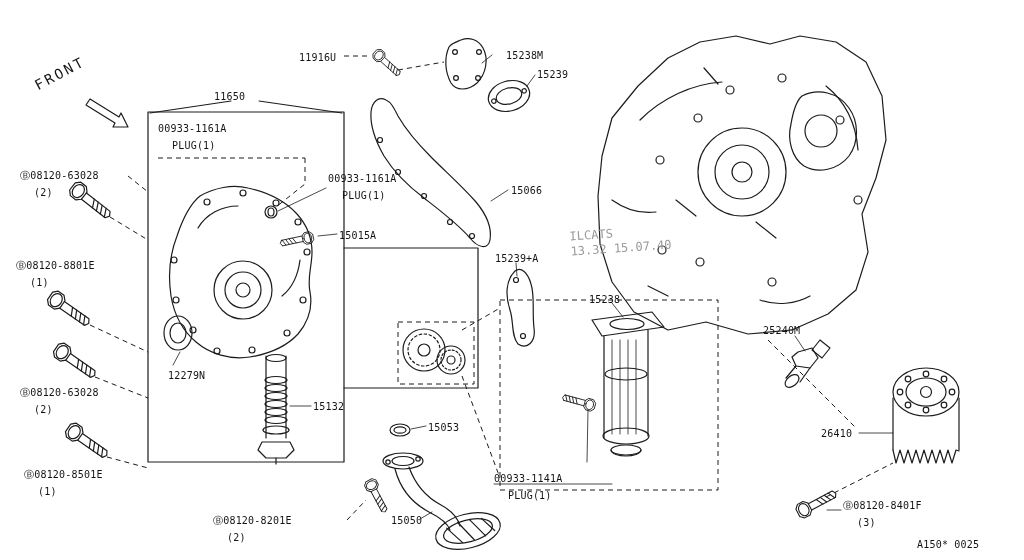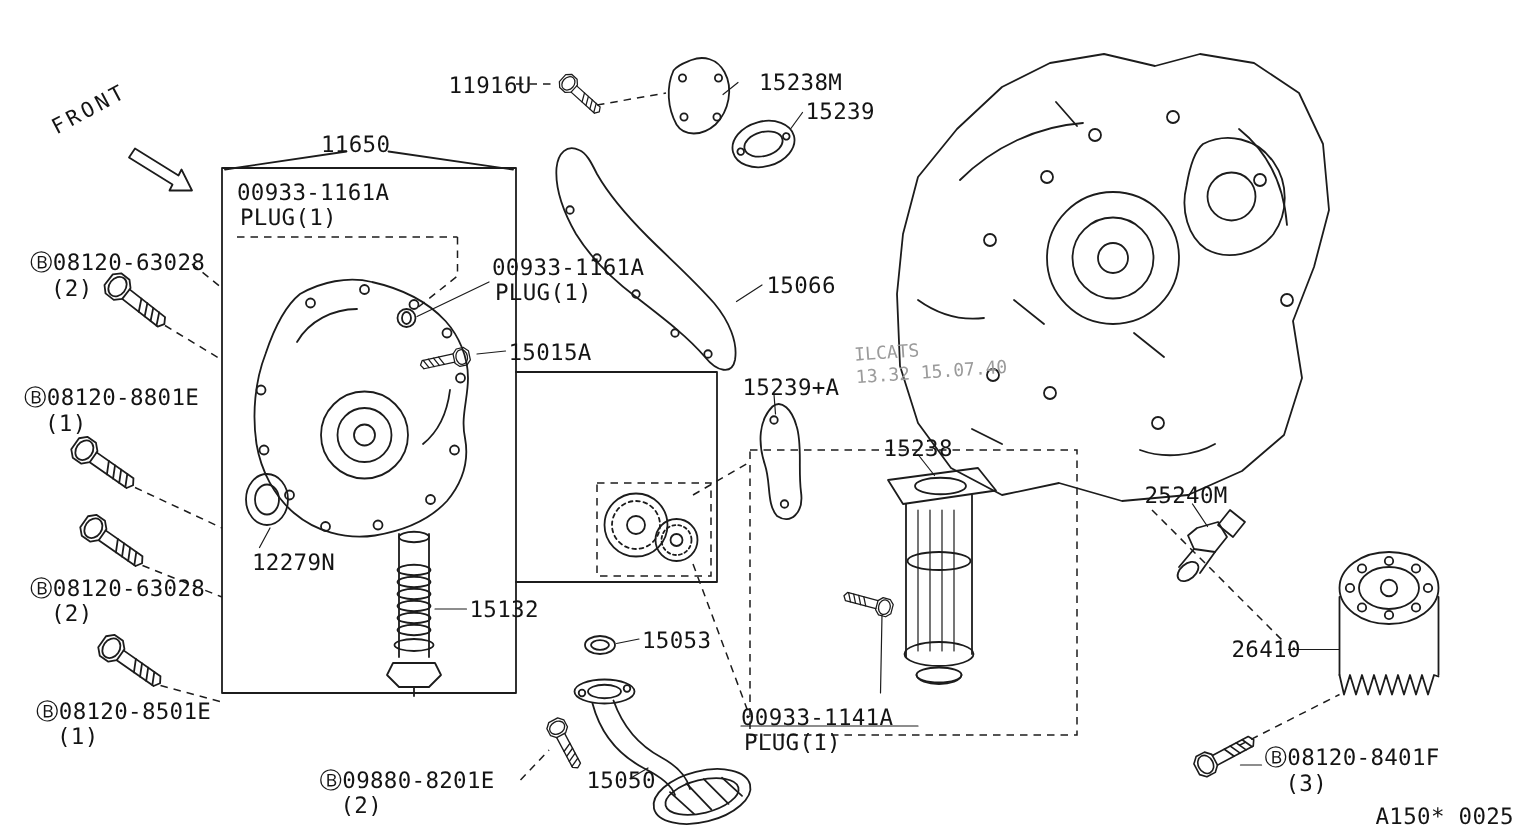--- a/index.html
+++ b/index.html
@@ -2,24 +2,24 @@
 <html><head>
 <meta charset="utf-8">
 <style>
   html,body{margin:0;padding:0;background:#fff;}
   .canvas{position:relative;width:1024px;height:560px;background:#ffffff;overflow:hidden;
           font-family:"DejaVu Sans Mono","Liberation Mono",monospace;color:#141414;}
   svg.art{position:absolute;left:0;top:0;width:1024px;height:560px;}
   .s{stroke:#1c1c1c;fill:none;stroke-width:1.2;stroke-linecap:round;stroke-linejoin:round;}
   .thin{stroke-width:0.8;}
   .d{stroke:#1c1c1c;fill:none;stroke-width:1;stroke-dasharray:5,4;}
-  .lbl{position:absolute;font-size:15px;line-height:17px;white-space:nowrap;letter-spacing:.2px;}
+  .lbl{position:absolute;font-size:10px;line-height:17px;white-space:nowrap;letter-spacing:.2px;}
   .lbl .l1{display:block;}
   .lbl .l2{display:block;margin-left:14px;}
-  .lbl.noind .l2{margin-left:2px;}
+  .lbl.noind .l2{margin-left:14px;}
   .front{font-size:14px;letter-spacing:2.5px;transform:rotate(-28deg);transform-origin:0 50%;}
   .wm{position:absolute;left:570px;top:226px;color:#9b9b9b;font-size:12px;line-height:15px;
       transform:rotate(-4deg);}
   .wm span{display:block;}
 </style>
 </head>
 <body>
 
 <div class="canvas">
 
@@ -302,21 +302,21 @@
     <span class="l1">Ⓑ08120-8501E</span>
     <span class="l2">(1)</span>
   </div>
 
   <div class="lbl noind" style="left:494px;top:470px">
     <span class="l1">00933-1141A</span>
     <span class="l2">PLUG(1)</span>
   </div>
 
   <div class="lbl" style="left:213px;top:512px">
-    <span class="l1">Ⓑ09880-8201E</span>
+    <span class="l1">Ⓑ08120-8201E</span>
     <span class="l2">(2)</span>
   </div>
 
   <div class="lbl" style="left:391px;top:512px">15050</div>
 
   <div class="lbl" style="left:843px;top:497px">
     <span class="l1">Ⓑ08120-8401F</span>
     <span class="l2">(3)</span>
   </div>
 

